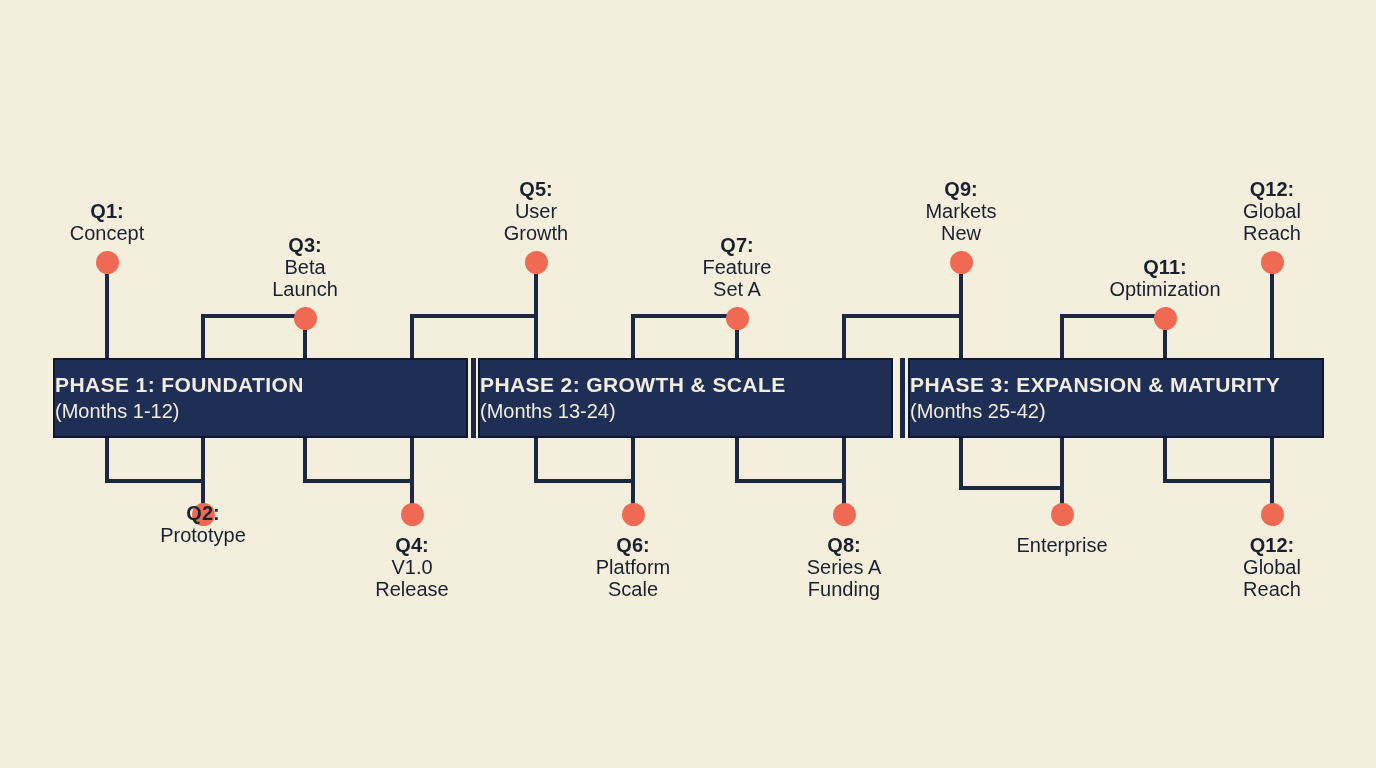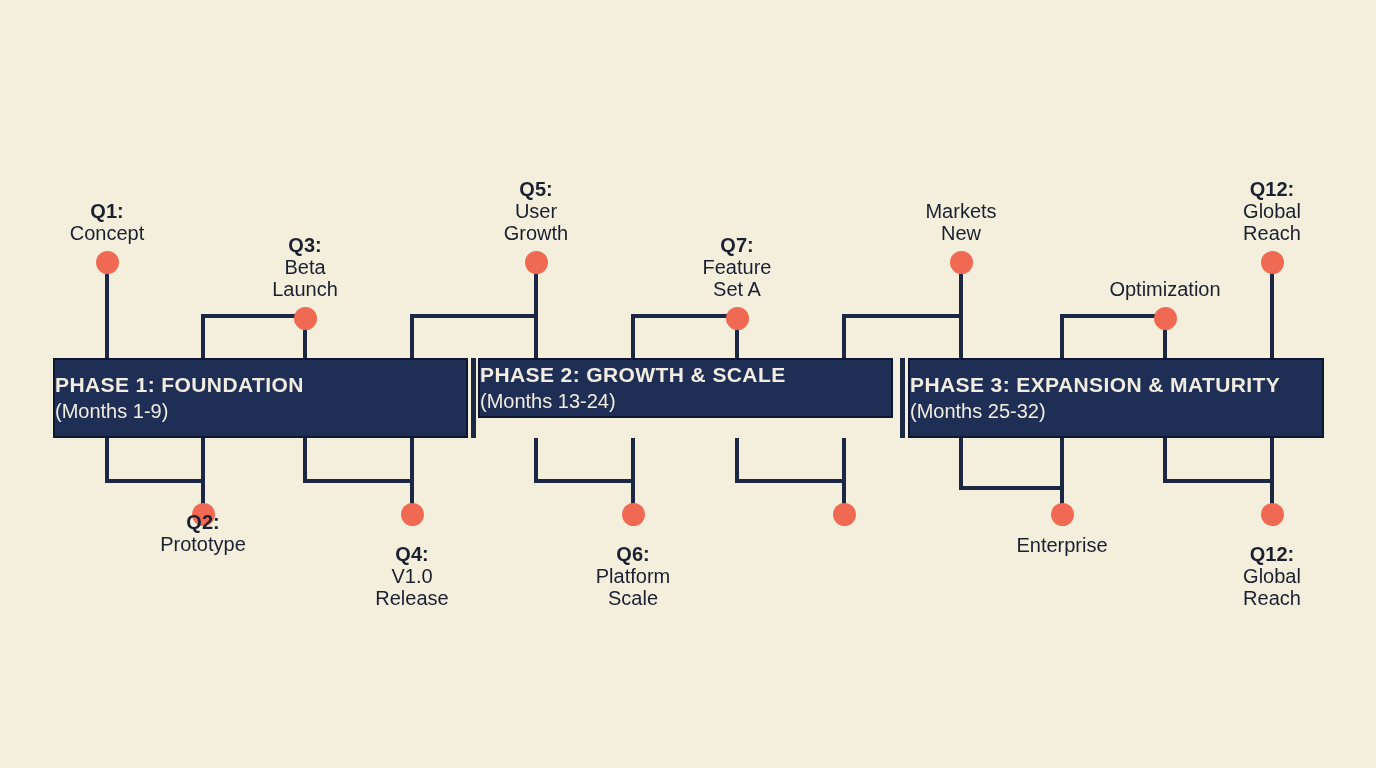--- a/index.html
+++ b/index.html
@@ -51,40 +51,40 @@
   }
   .milestone-label{
     position:absolute;
     width:220px;
     text-align:center;
     color:var(--label-text,#1a2030);
     font-size:20px;
     line-height:22px;
     z-index:5;
   }
-  .milestone-label .q{font-weight:bold;margin-top:9px;}
+  .milestone-label .q{font-weight:bold;}
   .milestone-label div{white-space:nowrap;}
 </style>
 </head>
 <body>
 
 <div id="canvas" style="width: 1376px; height: 768px;">
   <div class="phase-box" style="left: 53px; top: 358px; width: 415px; height: 80px;">
     <div class="phase-title">PHASE 1: FOUNDATION</div>
-    <div class="phase-subtitle">(Months 1-9)</div>
+    <div class="phase-subtitle">(Months 1-12)</div>
   </div>
 
-  <div class="phase-box" style="left: 478px; top: 358px; width: 415px; height: 60px;">
+  <div class="phase-box" style="left: 478px; top: 358px; width: 415px; height: 80px;">
     <div class="phase-title">PHASE 2: GROWTH &amp; SCALE</div>
     <div class="phase-subtitle">(Months 13-24)</div>
   </div>
 
   <div class="phase-box" style="left: 908px; top: 358px; width: 416px; height: 80px;">
     <div class="phase-title">PHASE 3: EXPANSION &amp; MATURITY</div>
-    <div class="phase-subtitle">(Months 25-32)</div>
+    <div class="phase-subtitle">(Months 25-42)</div>
   </div>
 <div class="line" style="left: 471px; top: 358px; width: 5px; height: 80px;"></div>
     <div class="line" style="left: 900px; top: 358px; width: 5px; height: 80px;"></div>
     <div class="line" style="left: 105px; top: 262px; width: 4px; height: 96px;"></div>
     <div class="dot" style="left: 95.5px; top: 250.5px;"></div>
   <div class="milestone-label" style="left: -3px; bottom: 524.5px;">
       <div class="q">Q1:</div>
       <div>Concept</div>
     </div>
 <div class="line" style="left: 201px; top: 438px; width: 4px; height: 76px;"></div>
@@ -137,40 +137,47 @@
     <div class="dot" style="left: 725.5px; top: 306.5px;"></div>
   <div class="milestone-label" style="left: 627px; bottom: 468.5px;">
       <div class="q">Q7:</div>
       <div>Feature</div>
       <div>Set A</div>
     </div>
 <div class="line" style="left: 842px; top: 438px; width: 4px; height: 76px;"></div>
     <div class="line" style="left: 735px; top: 479px; width: 111px; height: 4px;"></div>
     <div class="line" style="left: 735px; top: 438px; width: 4px; height: 45px;"></div>
     <div class="dot" style="left: 832.5px; top: 502.5px;"></div>
+  <div class="milestone-label" style="left: 734px; top: 533.5px;">
+      <div class="q">Q8:</div>
+      <div>Series A</div>
+      <div>Funding</div>
+    </div>
 <div class="line" style="left: 959px; top: 262px; width: 4px; height: 96px;"></div>
     <div class="line" style="left: 842px; top: 314px; width: 121px; height: 4px;"></div>
     <div class="line" style="left: 842px; top: 314px; width: 4px; height: 44px;"></div>
     <div class="dot" style="left: 949.5px; top: 250.5px;"></div>
   <div class="milestone-label" style="left: 851px; bottom: 524.5px;">
+      <div class="q">Q9:</div>
       <div>Markets</div>
       <div>New</div>
     </div>
 <div class="line" style="left: 1060px; top: 438px; width: 4px; height: 76px;"></div>
     <div class="line" style="left: 959px; top: 486px; width: 105px; height: 4px;"></div>
     <div class="line" style="left: 959px; top: 438px; width: 4px; height: 52px;"></div>
     <div class="dot" style="left: 1050.5px; top: 502.5px;"></div>
   <div class="milestone-label" style="left: 952px; top: 533.5px;">
       <div>Enterprise</div>
     </div>
 <div class="line" style="left: 1163px; top: 318px; width: 4px; height: 40px;"></div>
     <div class="line" style="left: 1060px; top: 314px; width: 107px; height: 4px;"></div>
     <div class="line" style="left: 1060px; top: 314px; width: 4px; height: 44px;"></div>
     <div class="dot" style="left: 1153.5px; top: 306.5px;"></div>
   <div class="milestone-label" style="left: 1055px; bottom: 468.5px;">
+      <div class="q">Q11:</div>
       <div>Optimization</div>
     </div>
 <div class="line" style="left: 1270px; top: 438px; width: 4px; height: 76px;"></div>
     <div class="line" style="left: 1163px; top: 479px; width: 111px; height: 4px;"></div>
     <div class="line" style="left: 1163px; top: 438px; width: 4px; height: 45px;"></div>
     <div class="dot" style="left: 1260.5px; top: 502.5px;"></div>
   <div class="milestone-label" style="left: 1162px; top: 533.5px;">
       <div class="q">Q12:</div>
       <div>Global</div>
       <div>Reach</div>

